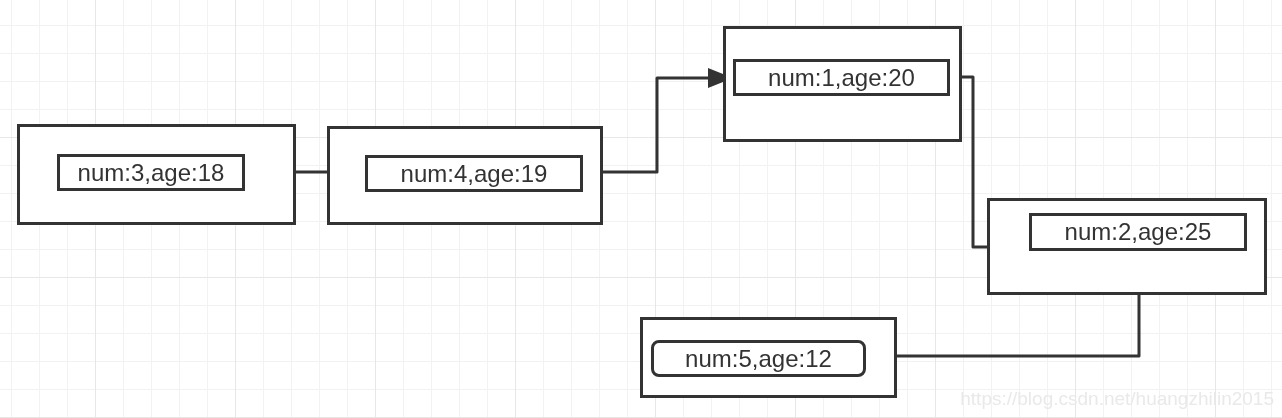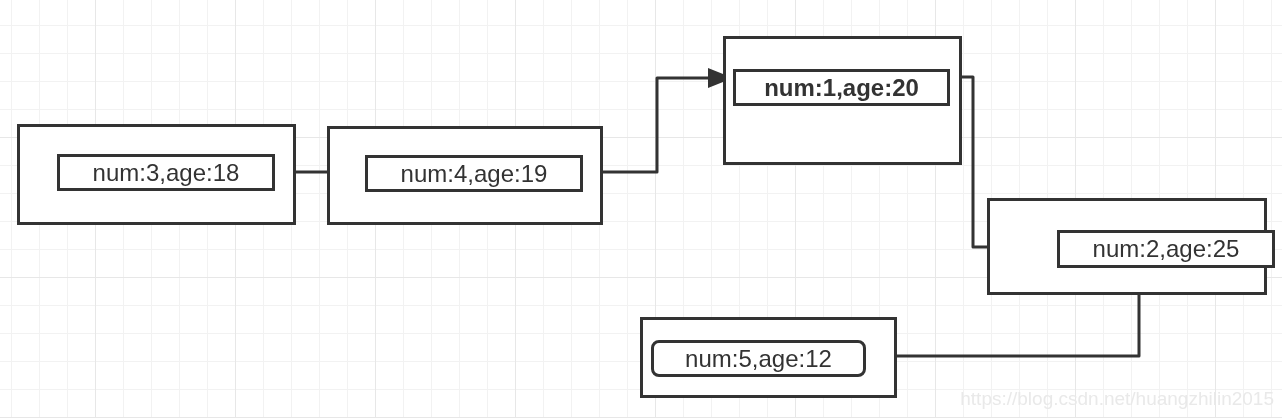--- a/index.html
+++ b/index.html
@@ -87,39 +87,39 @@
         <path d="M0,0 L25,10 L0,20 Z"></path>
       </marker>
     </defs>
     <polyline points="275,172 365,172" marker-end="url(#arrowhead)"></polyline>
     <polyline points="583,172 657,172 657,78 733,78" marker-end="url(#arrowhead)"></polyline>
     <polyline points="950,77 973,77 973,247 1029,247" marker-end="url(#arrowhead)"></polyline>
     <polyline points="1139,266 1139,356 866,356" marker-end="url(#arrowhead)"></polyline>
   </svg>
 
   <div class="node" style="left:17px; top:124px; width:279px; height:101px;">
-    <div class="cell" style="left:37px; top:27px; width:218px; height:37px;">
+    <div class="cell" style="left:37px; top:27px; width:188px; height:37px;">
       <span>num:3,age:18</span>
     </div>
   </div>
 
   <div class="node" style="left:327px; top:126px; width:276px; height:99px;">
     <div class="cell" style="left:35px; top:26px; width:218px; height:37px;justify-content:center;">
       <span>num:4,age:19</span>
     </div>
   </div>
 
-  <div class="node" style="left:723px; top:36px; width:239px; height:129px;font-weight:bold;">
+  <div class="node" style="left:723px; top:26px; width:239px; height:116px;">
     <div class="cell" style="left:7px; top:30px; width:217px; height:37px;">
       <span>num:1,age:20</span>
     </div>
   </div>
 
   <div class="node" style="left:987px; top:198px; width:280px; height:97px;">
-    <div class="cell" style="left:39px; top:29px; width:218px; height:38px;margin-left:28px;">
+    <div class="cell" style="left:39px; top:12px; width:218px; height:38px;">
       <span>num:2,age:25</span>
     </div>
   </div>
 
   <div class="node" style="left:640px; top:317px; width:257px; height:81px;">
     <div class="cell" style="left:8px; top:20px; width:215px; height:37px;border-radius:8px;">
       <span>num:5,age:12</span>
     </div>
   </div>
 

